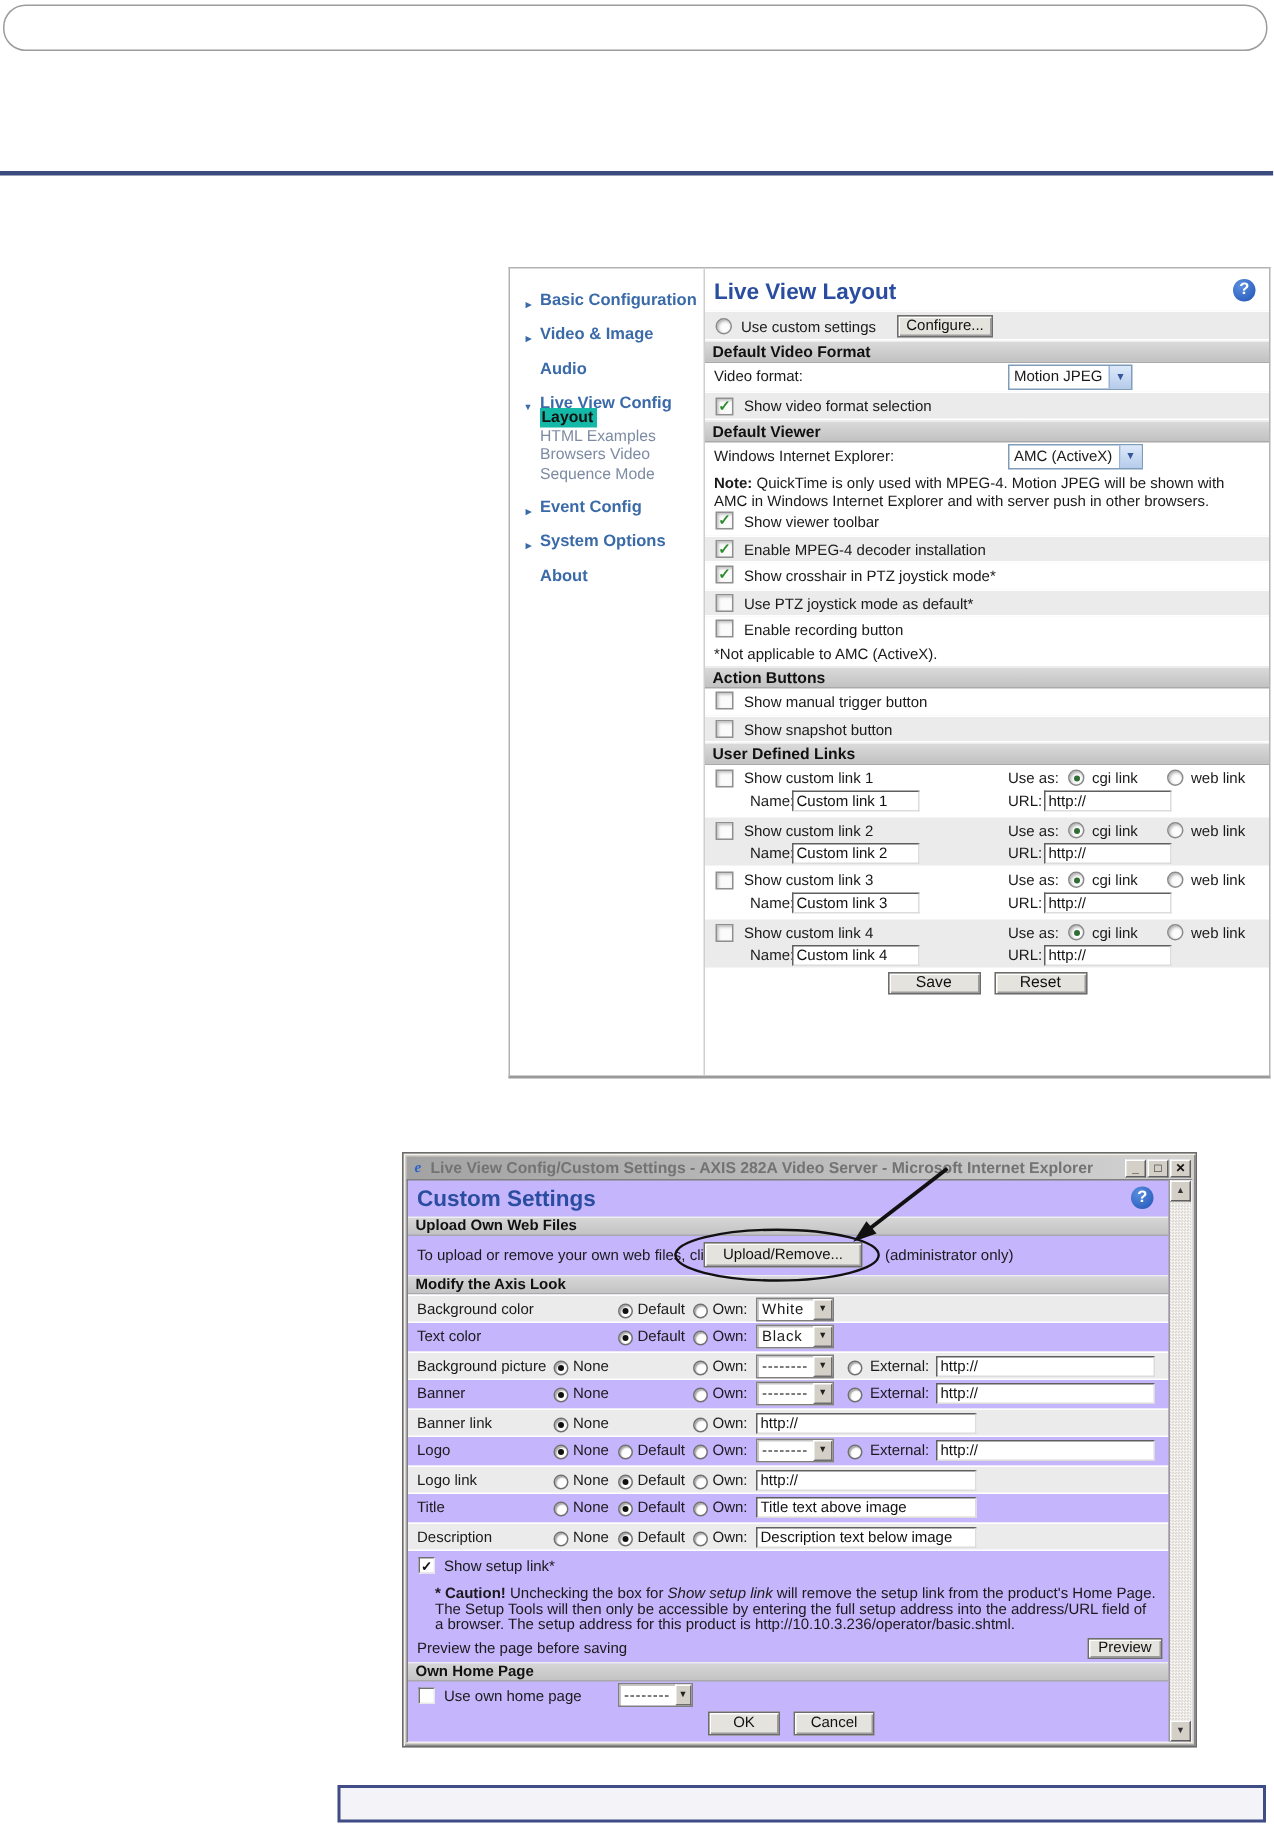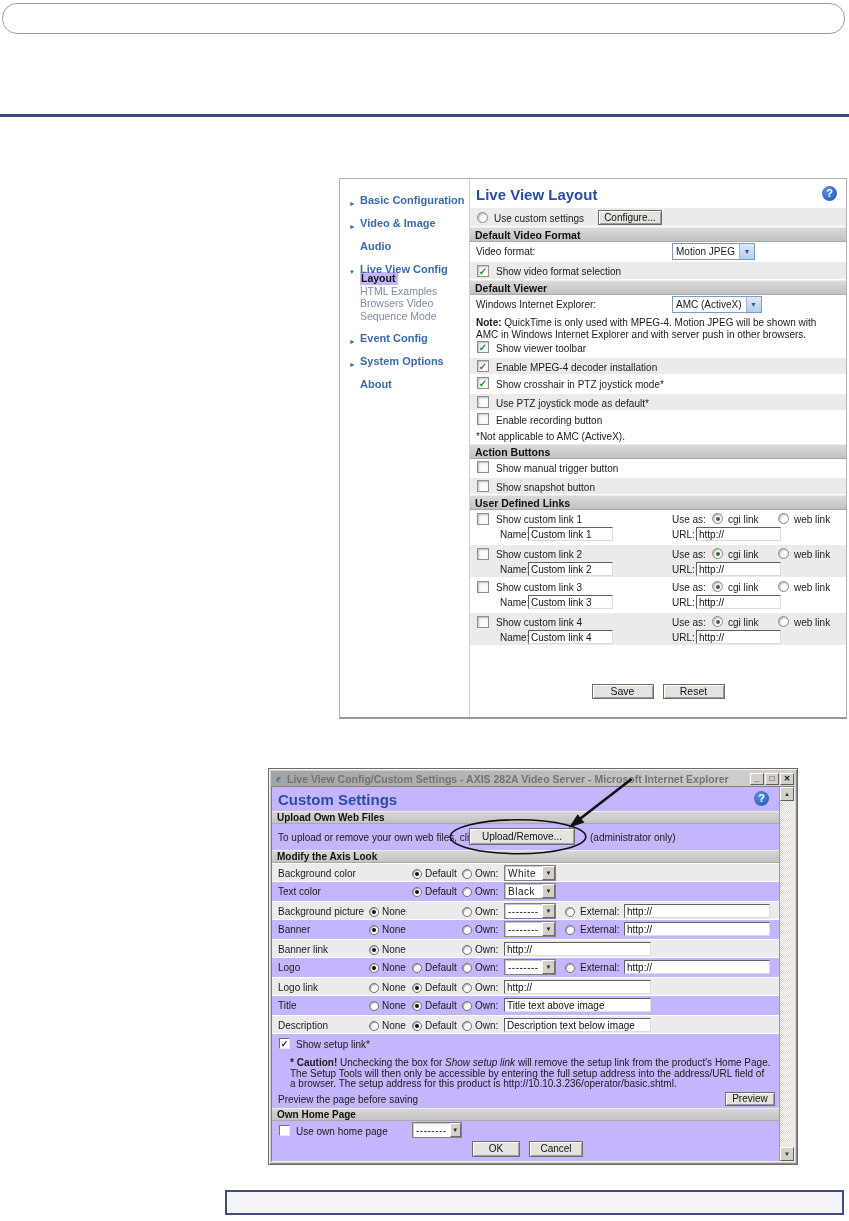--- a/index.html
+++ b/index.html
@@ -11,21 +11,21 @@
   .capsule { left:2px; top:3px; width:843px; height:31px; border:1px solid #9c9c9c; border-radius:15px; background:#fff; }
   .blue-rule { left:0; top:114px; width:849px; height:3px; background:#3b4b7e; }
 
   
   .shot1 { left:339px; top:178px; width:508px; height:541px; background:#fff;
            border:1px solid #b3b3b3; border-bottom:2px solid #9a9a9a; display:flex; }
   .s1-sidebar { width:130px; border-right:1px solid #cfcfcf; padding:15px 0 0 8px; position:relative; }
   .snav { position:relative; font-weight:bold; font-size:11px; color:#3a6aa8; line-height:13px; margin-bottom:10px; padding-left:12px; }
   .snav .tri { position:absolute; left:1px; top:3px; font-size:7px; color:#3a6aa8; }
   .ssub { margin:-6px 0 10px 12px; font-size:10.5px; color:#7d8ba3; line-height:12.5px; }
-  .ssub .sel { display:inline-block; color:#111; font-weight:bold; background:#c4b5fd; padding:0 3px 0 1px; }
+  .ssub .sel { display:inline-block; color:#111; font-weight:bold; background:#14b8a6; padding:0 3px 0 1px; }
 
   .s1-main { flex:1; display:flex; flex-direction:column; position:relative; }
   .s1-titlebar { height:28px; position:relative; }
   .s1-title { position:absolute; left:6px; top:7px; font-size:15px; font-weight:bold; color:#2a4da0; }
   .help { position:absolute; width:15px; height:15px; border-radius:50%;
           background:radial-gradient(circle at 35% 30%, #5b8fe0, #1f53b5); color:#fff;
           font-size:11px; font-weight:bold; text-align:center; line-height:15px; }
   .s1-titlebar .help { right:9px; top:7px; }
 
   .row { position:relative; font-size:10px; color:#1a1a1a; }
@@ -62,21 +62,21 @@
                 color:#222; font-size:6px; line-height:13px; text-align:center; }
 
   .btn3d { background:#e5e3dd; border:1px solid #6d6d6d; box-shadow:inset 1px 1px 0 #fff, inset -1px -1px 0 #9c9c9c;
            font-size:10.5px; color:#111; text-align:center; font-family:"Liberation Sans",sans-serif; }
   .field { position:absolute; height:14px; background:#fff; border:1px solid; border-color:#5f5f5f #dcdcdc #dcdcdc #5f5f5f;
            font-size:10px; font-family:"Liberation Sans",sans-serif; padding:0 2px; color:#111; }
 
   .note { padding:3px 6px 0 6px; font-size:10px; line-height:11.5px; color:#1a1a1a; }
   .foot { padding:2px 0 0 6px; font-size:10px; color:#1a1a1a; }
   .btnrow { height:20px; display:flex; justify-content:center; gap:9px; padding-top:2px; }
-  .btnrow .btn3d { width:62px; height:15px; line-height:13px;margin-top:36px; }
+  .btnrow .btn3d { width:62px; height:15px; line-height:13px; }
 
   
   .shot2 { left:268px; top:768px; width:530px; height:397px; background:#d4d0c8; border:1px solid #6b6b6b;
            box-shadow:inset 1px 1px 0 #f4f2ee, inset -1px -1px 0 #8a8a8a; padding:2px; }
   .tbar { height:15px; background:linear-gradient(90deg,#a3a3a3,#d2d2d2); display:flex; align-items:center; padding:0 1px 0 2px; }
   .ie-ico { width:11px; height:11px; font:italic bold 10px "Liberation Serif",serif; color:#2a64c8; line-height:11px; text-align:center; }
   .tbar .ttl { flex:1; margin-left:3px; font-size:10.5px; font-weight:bold; color:#737373; white-space:nowrap; overflow:hidden; }
   .winbtn { width:14px; height:12px; margin-left:1px; background:#d4d0c8; border:1px solid; border-color:#fff #5f5f5f #5f5f5f #fff;
             font-size:8px; line-height:10px; text-align:center; color:#111; font-weight:bold; }
   .win-body { position:relative; height:376px; background:#c4b5fd; border:1px solid; border-color:#808080 #f0f0f0 #f0f0f0 #808080; }

